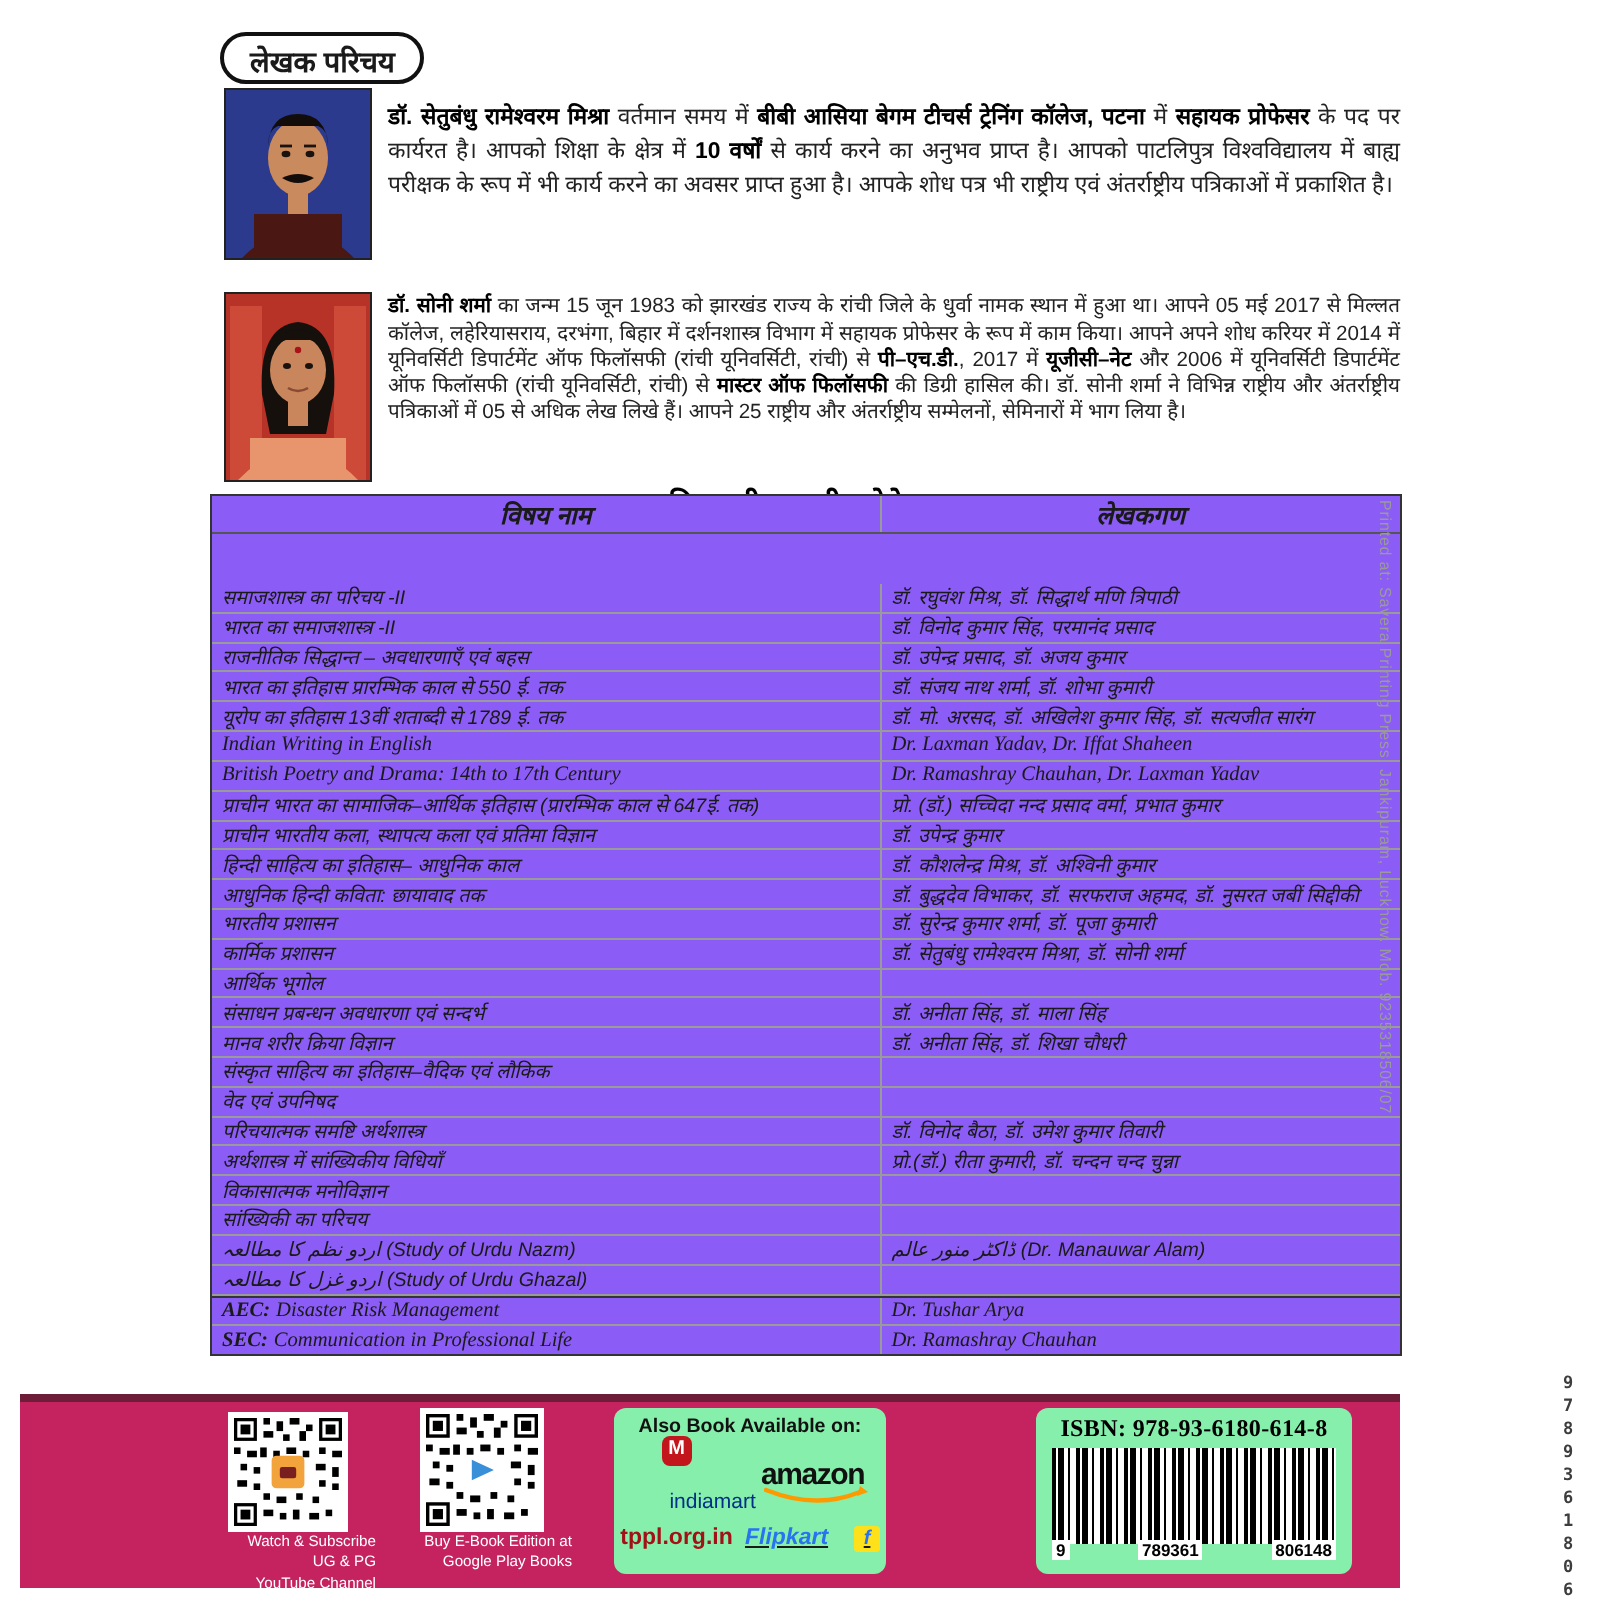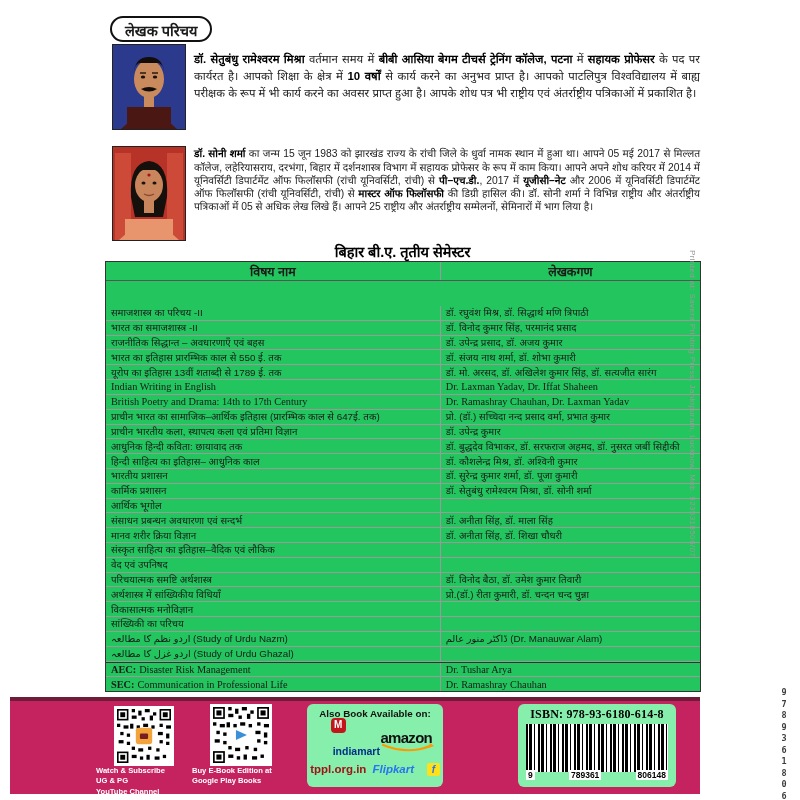--- a/index.html
+++ b/index.html
@@ -11,22 +11,22 @@
   .photo{position:absolute;left:112px;width:72px;border:1.5px solid #222;background:#2b3a8c;overflow:hidden;}
   .photo1{top:44px;height:84px;}
   .photo2{top:146px;height:93px;background:#b73227;}
   .bio{position:absolute;left:194px;width:506px;text-align:justify;color:#222;}
   .bio1{top:40px;font-size:11.4px;line-height:17px;}
   .bio2{top:137px;font-size:10.3px;line-height:13.2px;}
   .bio b{font-weight:bold;color:#000;}
   
   .table-title{position:absolute;left:105px;top:241px;width:595px;text-align:center;
     font-weight:bold;font-size:14.5px;color:#000;}
-  .sem-table{position:absolute;left:105px;top:261px;width:594px;height:429px;
-    border:1.4px solid #333;display:flex;flex-direction:column;background:#22c55e;}
+  .sem-table{position:absolute;left:105px;top:247px;width:594px;height:429px;
+    border:1.4px solid #333;display:flex;flex-direction:column;background:#8b5cf6;font-style:italic;}
   .thead{flex:0 0 18px;display:flex;font-weight:bold;font-size:12.5px;border-bottom:1px solid #555;}
   .thead .tcell{justify-content:center;}
   .trow{flex:1;display:flex;font-size:9.8px;border-bottom:1px solid #9a9a9a;min-height:0;}
   .trow:last-child{border-bottom:none;}
   .trow.sep{border-top:1.6px solid #333;}
   .tcell{display:flex;align-items:center;padding:0 5px;overflow:hidden;white-space:nowrap;}
   .tcell.subject{width:54.5%;border-right:1px solid #9a9a9a;}
   .tcell.authors{flex:1;}
   .trow.latin .tcell{font-family:"Liberation Serif","DejaVu Serif",serif;font-size:10.3px;}
   .tcell b{margin-right:3px;}
@@ -35,37 +35,37 @@
     font-size:8px;color:#9a9a9a;letter-spacing:.4px;white-space:nowrap;}
   
   .side-digits{position:absolute;left:779px;top:687px;writing-mode:vertical-rl;text-orientation:upright;
     font-size:8.5px;font-weight:bold;color:#3d3d3d;letter-spacing:1.5px;font-family:"DejaVu Sans Mono",monospace;}
   
   .strip{position:absolute;left:10px;top:697px;width:690px;height:93px;background:#c42360;
     border-top:4px solid #6e1d39;}
   .qr-tile{position:absolute;background:#fff;padding:3px;}
   .qr1{left:104px;top:5px;width:54px;height:54px;}
   .qr2{left:200px;top:3px;width:56px;height:56px;}
-  .qr-caption{position:absolute;color:#fff;font-weight:bold;font-size:7.6px;line-height:1.35;
-    text-align:left;}
+  .qr-caption{position:absolute;color:#fff;font-weight:normal;font-size:7.6px;line-height:1.35;
+    text-align:right;}
   .cap1{left:86px;top:65px;width:92px;}
   .cap2{left:182px;top:65px;width:94px;}
   .white-box{position:absolute;top:3px;height:83px;background:#86efac;border-radius:6px;}
   .also-box{left:297px;width:136px;}
   .also-title{font-weight:bold;font-size:9.8px;text-align:center;margin-top:4px;color:#111;}
   .logo-grid{display:grid;grid-template-columns:46% 54%;grid-auto-rows:32px;align-items:center;
     justify-items:center;margin-top:2px;}
   .indiamart{display:flex;flex-direction:column;align-items:center;line-height:1;}
   .im-icon{width:15px;height:15px;background:#c3161c;border-radius:4px;color:#fff;font-weight:bold;
     font-size:10px;display:flex;align-items:center;justify-content:center;}
-  .im-word{color:#002f87;font-weight:bold;font-size:10.5px;margin-top:13px;padding-left:36px;}
+  .im-word{color:#002f87;font-weight:normal;font-size:10.5px;margin-top:13px;padding-left:36px;}
   .amazon{position:relative;font-weight:bold;font-size:15px;letter-spacing:-.7px;color:#111;line-height:1;}
   .amazon svg{position:absolute;left:2px;top:13px;width:52px;height:10px;}
   .tppl{color:#a11217;font-weight:bold;font-size:11.5px;}
-  .flipkart{display:flex;align-items:center;gap:13px;}
+  .flipkart{display:flex;align-items:center;gap:13px;text-decoration:underline;}
   .fk-word{color:#2874f0;font-weight:bold;font-style:italic;font-size:11.5px;}
   .fk-badge{width:13px;height:13px;background:#ffe11b;border-radius:2px;color:#2874f0;
     font-weight:bold;font-style:italic;font-size:10px;display:flex;align-items:center;justify-content:center;}
   .isbn-box{left:508px;width:158px;}
   .isbn-label{font-family:"Liberation Serif","DejaVu Serif",serif;font-weight:bold;font-size:12px;
     text-align:center;margin-top:3px;color:#000;letter-spacing:.2px;}
   .barcode{position:relative;width:142px;height:56px;margin:2px auto 0;}
   .bars{position:absolute;left:0;top:0;width:142px;height:48px;
     background:repeating-linear-gradient(90deg,#000 0 2px,#fff 2px 3px,#000 3px 6px,#fff 6px 8px,#000 8px 9px,#fff 9px 12px);}
   .bc-digits{position:absolute;left:0;bottom:0;width:142px;display:flex;justify-content:space-between;
@@ -155,26 +155,26 @@
     </div>
         <div class="trow">
       <div class="tcell subject">प्राचीन भारत का सामाजिक–आर्थिक इतिहास (प्रारम्भिक काल से 647ई. तक)</div>
       <div class="tcell authors">प्रो. (डॉ.) सच्चिदा नन्द प्रसाद वर्मा, प्रभात कुमार</div>
     </div>
         <div class="trow">
       <div class="tcell subject">प्राचीन भारतीय कला, स्थापत्य कला एवं प्रतिमा विज्ञान</div>
       <div class="tcell authors">डॉ. उपेन्द्र कुमार</div>
     </div>
         <div class="trow">
+      <div class="tcell subject">हिन्दी साहित्य का इतिहास– आधुनिक काल</div>
+      <div class="tcell authors">डॉ. कौशलेन्द्र मिश्र, डॉ. अश्विनी कुमार</div>
+    </div>
+        <div class="trow">
       <div class="tcell subject">आधुनिक हिन्दी कविता: छायावाद तक</div>
       <div class="tcell authors">डॉ. बुद्धदेव विभाकर, डॉ. सरफराज अहमद, डॉ. नुसरत जबीं सिद्दीकी</div>
-    </div>
-        <div class="trow">
-      <div class="tcell subject">हिन्दी साहित्य का इतिहास– आधुनिक काल</div>
-      <div class="tcell authors">डॉ. कौशलेन्द्र मिश्र, डॉ. अश्विनी कुमार</div>
     </div>
         <div class="trow">
       <div class="tcell subject">भारतीय प्रशासन</div>
       <div class="tcell authors">डॉ. सुरेन्द्र कुमार शर्मा, डॉ. पूजा कुमारी</div>
     </div>
         <div class="trow">
       <div class="tcell subject">कार्मिक प्रशासन</div>
       <div class="tcell authors">डॉ. सेतुबंधु रामेश्वरम मिश्रा, डॉ. सोनी शर्मा</div>
     </div>
         <div class="trow">

